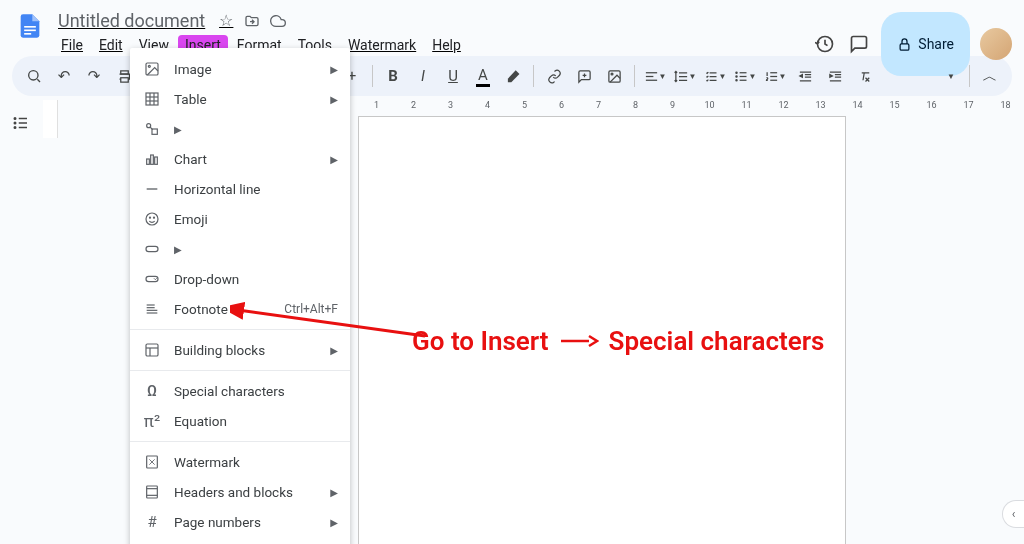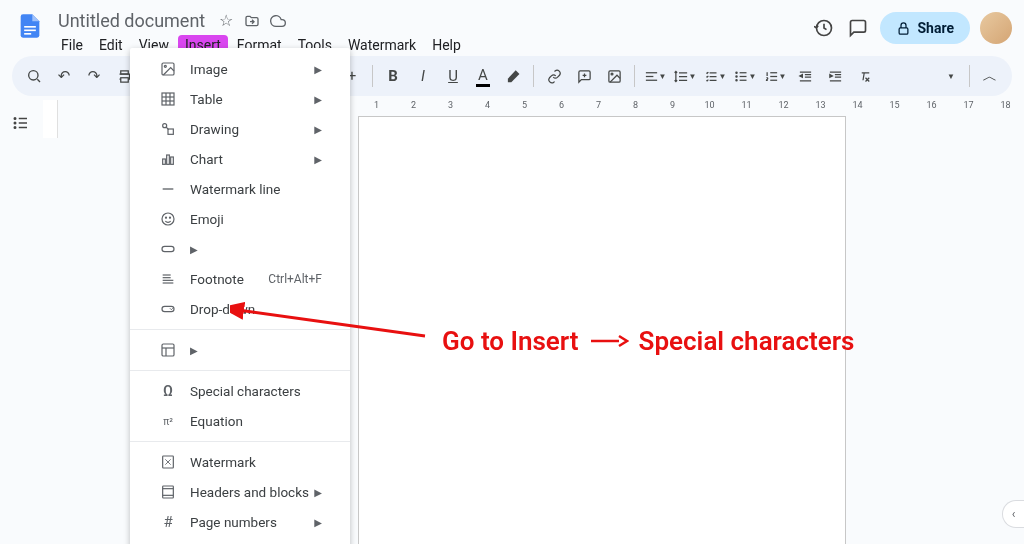--- a/index.html
+++ b/index.html
@@ -1,56 +1,56 @@
 <!DOCTYPE html>
 <html><head>
 <meta charset="utf-8">
 <style>
 * { margin:0; padding:0; box-sizing:border-box; font-family:"Google Sans",Roboto,Arial,sans-serif; }
 body { background:#f9fbfd; width:1024px; height:544px; overflow:hidden; position:relative; }
 .topbar { display:flex; align-items:flex-start; padding:8px 12px 0 12px; height:56px; }
 .logo { width:36px; height:36px; margin-right:6px; display:flex; align-items:center; justify-content:center; }
 .logo svg { width:28px; height:28px; }
-.title-area { flex:1; }
+.title-area { flex:1;text-decoration:underline; }
 .title-row { display:flex; align-items:center; gap:8px; }
 .doc-title { font-size:18px; color:#5f6368; padding:2px 4px; }
 .title-icon { width:18px; height:18px; color:#5f6368; display:flex; align-items:center; justify-content:center; }
 .menubar { display:flex; gap:2px; margin-top:2px; }
 .menu-item { font-size:14px; color:#202124; padding:2px 7px; border-radius:4px; cursor:pointer; }
 .menu-item.active { background:#d946ef; }
 .top-actions { display:flex; align-items:center; gap:10px; margin-top:4px; }
 .top-icon { width:24px; height:24px; color:#444; display:flex; align-items:center; justify-content:center; }
-.share-btn { background:#c2e7ff; border-radius:20px; padding:8px 16px; display:flex; align-items:center; gap:6px; font-size:14px; font-weight:700; color:#001d35; }
+.share-btn { background:#c2e7ff; border-radius:20px; padding:24px 16px; display:flex; align-items:center; gap:6px; font-size:14px; font-weight:400; color:#001d35; }
 .avatar { width:32px; height:32px; border-radius:50%; background:linear-gradient(135deg,#e8c9a0,#d4a574); }
 .toolbar { display:flex; align-items:center; background:#edf2fa; border-radius:24px; margin:0 12px; padding:4px 8px; height:40px; gap:2px; }
 .tool-btn { width:28px; height:28px; display:flex; align-items:center; justify-content:center; color:#444746; border-radius:4px; font-size:15px; }
 .tool-sep { width:1px; height:22px; background:#c7c7c7; margin:0 4px; }
 .font-size-box { display:flex; align-items:center; gap:2px; }
 .font-size-input { width:30px; height:22px; border:1px solid #747775; border-radius:4px; text-align:center; font-size:13px; background:#fff; }
 .tool-gap { flex:1; }
 .pill { border-radius:16px; padding:0 8px; }
 .workspace { display:flex; margin-top:4px; }
 .left-panel { width:46px; padding-top:8px; display:flex; justify-content:center; }
 .outline-btn { width:30px; height:30px; display:flex; align-items:center; justify-content:center; color:#444; }
 .ruler-v { width:16px; background:#fff; border-right:1px solid #e0e0e0; }
 .doc-area { flex:1; position:relative; }
 .ruler-h { height:16px; display:flex; font-size:9px; color:#5f6368; padding-left:300px; }
 .ruler-h span { width:37px; text-align:center; }
 .page { position:absolute; left:300px; top:16px; width:488px; height:450px; background:#fff; border:1px solid #c7c7c7; }
 
 
 .dropdown { position:absolute; left:130px; top:48px; width:220px; background:#fff; box-shadow:0 2px 6px rgba(0,0,0,0.25); border-radius:2px; padding:6px 0; z-index:100; }
-.dd-item { display:flex; align-items:center; padding:5px 28px; font-size:13.5px; color:#3c4043; cursor:pointer; min-height:23px; }
+.dd-item { display:flex; align-items:center; padding:5px 12px; font-size:13.5px; color:#3c4043; cursor:pointer; min-height:23px; }
 .dd-icon { width:20px; height:20px; margin-right:12px; color:#5f6368; display:flex; align-items:center; justify-content:center; }
 .dd-label { flex:1; }
 .dd-submenu { color:#5f6368; font-size:10px; }
 .dd-shortcut { color:#5f6368; font-size:12px; }
 .dd-sep { height:1px; background:#e8eaed; margin:5px 0; }
 
-.annotation { position:absolute; left:442px; top:326px; font-family:"Comic Sans MS","Segoe Script",cursive; font-size:26px; color:#e81010; font-weight:600; z-index:200; display:flex; align-items:center; gap:10px; }
+.annotation { position:absolute; left:412px; top:326px; font-family:"Comic Sans MS","Segoe Script",cursive; font-size:26px; color:#e81010; font-weight:600; z-index:200; display:flex; align-items:center; gap:10px; }
 .arrow { position:absolute; z-index:199; }
 .show-tab { position:absolute; right:0; bottom:16px; width:22px; height:28px; background:#fff; border:1px solid #dadce0; border-right:none; border-radius:14px 0 0 14px; display:flex; align-items:center; justify-content:center; color:#5f6368; font-size:12px; }
 </style>
 </head>
 <body>
 
 <div class="topbar">
   <div class="logo">
     <svg viewBox="0 0 24 24">
         <path fill="#4285f4" d="M14 2H6a2 2 0 00-2 2v16a2 2 0 002 2h12a2 2 0 002-2V8l-6-6z"></path>
@@ -321,41 +321,40 @@
       <span class="dd-submenu">▶</span>
     </div>
     <div class="dd-item">
       <span class="dd-icon">
         <svg width="16" height="16" viewBox="0 0 24 24" fill="none" stroke="currentColor" stroke-width="1.8">
           <circle cx="7" cy="7" r="3"></circle>
           <rect x="12" y="12" width="8" height="8"></rect>
           <line x1="9" y1="9" x2="13" y2="13"></line>
         </svg>
       </span>
-      <span class="dd-label">Drawing</span>
       <span class="dd-submenu">▶</span>
     </div>
     <div class="dd-item">
       <span class="dd-icon">
         <svg width="16" height="16" viewBox="0 0 24 24" fill="none" stroke="currentColor" stroke-width="1.8">
           <rect x="4" y="12" width="4" height="8"></rect>
           <rect x="10" y="6" width="4" height="14"></rect>
           <rect x="16" y="9" width="4" height="11"></rect>
         </svg>
       </span>
       <span class="dd-label">Chart</span>
       <span class="dd-submenu">▶</span>
     </div>
     <div class="dd-item">
       <span class="dd-icon">
         <svg width="16" height="16" viewBox="0 0 24 24" stroke="currentColor" stroke-width="2">
           <line x1="4" y1="12" x2="20" y2="12"></line>
         </svg>
       </span>
-      <span class="dd-label">Watermark line</span>
+      <span class="dd-label">Horizontal line</span>
     </div>
     <div class="dd-item">
       <span class="dd-icon">
         <svg width="16" height="16" viewBox="0 0 24 24" fill="none" stroke="currentColor" stroke-width="1.8">
           <circle cx="12" cy="12" r="9"></circle>
           <circle cx="9" cy="10" r="0.8" fill="currentColor"></circle>
           <circle cx="15" cy="10" r="0.8" fill="currentColor"></circle>
           <path d="M8 15s1.5 2 4 2 4-2 4-2"></path>
         </svg>
       </span>
@@ -365,59 +364,60 @@
       <span class="dd-icon">
         <svg width="16" height="16" viewBox="0 0 24 24" fill="none" stroke="currentColor" stroke-width="1.8">
           <rect x="3" y="8" width="18" height="8" rx="4"></rect>
         </svg>
       </span>
       <span class="dd-submenu">▶</span>
     </div>
     <div class="dd-item">
       <span class="dd-icon">
         <svg width="16" height="16" viewBox="0 0 24 24" fill="none" stroke="currentColor" stroke-width="1.8">
+          <rect x="3" y="8" width="18" height="8" rx="4"></rect>
+          <path d="M15 11l2 2 2-2" stroke-width="1.5"></path>
+        </svg>
+      </span>
+      <span class="dd-label">Drop-down</span>
+    </div>
+    <div class="dd-item">
+      <span class="dd-icon">
+        <svg width="16" height="16" viewBox="0 0 24 24" fill="none" stroke="currentColor" stroke-width="1.8">
           <line x1="4" y1="6" x2="16" y2="6"></line>
           <line x1="4" y1="10" x2="16" y2="10"></line>
           <line x1="4" y1="14" x2="20" y2="14"></line>
           <line x1="4" y1="18" x2="20" y2="18"></line>
         </svg>
       </span>
       <span class="dd-label">Footnote</span>
       <span class="dd-shortcut">Ctrl+Alt+F</span>
     </div>
-    <div class="dd-item">
-      <span class="dd-icon">
-        <svg width="16" height="16" viewBox="0 0 24 24" fill="none" stroke="currentColor" stroke-width="1.8">
-          <rect x="3" y="8" width="18" height="8" rx="4"></rect>
-          <path d="M15 11l2 2 2-2" stroke-width="1.5"></path>
-        </svg>
-      </span>
-      <span class="dd-label">Drop-down</span>
-    </div>
     <div class="dd-sep"></div>
     <div class="dd-item">
       <span class="dd-icon">
         <svg width="16" height="16" viewBox="0 0 24 24" fill="none" stroke="currentColor" stroke-width="1.8">
           <rect x="3" y="3" width="18" height="18" rx="2"></rect>
           <line x1="3" y1="9" x2="21" y2="9"></line>
           <line x1="9" y1="9" x2="9" y2="21"></line>
         </svg>
       </span>
+      <span class="dd-label">Building blocks</span>
       <span class="dd-submenu">▶</span>
     </div>
     <div class="dd-sep"></div>
     <div class="dd-item">
       <span class="dd-icon">
         <span style="font-size:15px;font-weight:500">Ω</span>
       </span>
       <span class="dd-label">Special characters</span>
     </div>
     <div class="dd-item">
       <span class="dd-icon">
-        <span style="font-size:10px">π²</span>
+        <span style="font-size:17px">π²</span>
       </span>
       <span class="dd-label">Equation</span>
     </div>
     <div class="dd-sep"></div>
     <div class="dd-item">
       <span class="dd-icon">
         <svg width="16" height="16" viewBox="0 0 24 24" fill="none" stroke="currentColor" stroke-width="1.8">
           <rect x="4" y="3" width="16" height="18" rx="1"></rect>
           <path d="M8 8l8 8M8 16l8-8" stroke-width="1.3"></path>
         </svg>

